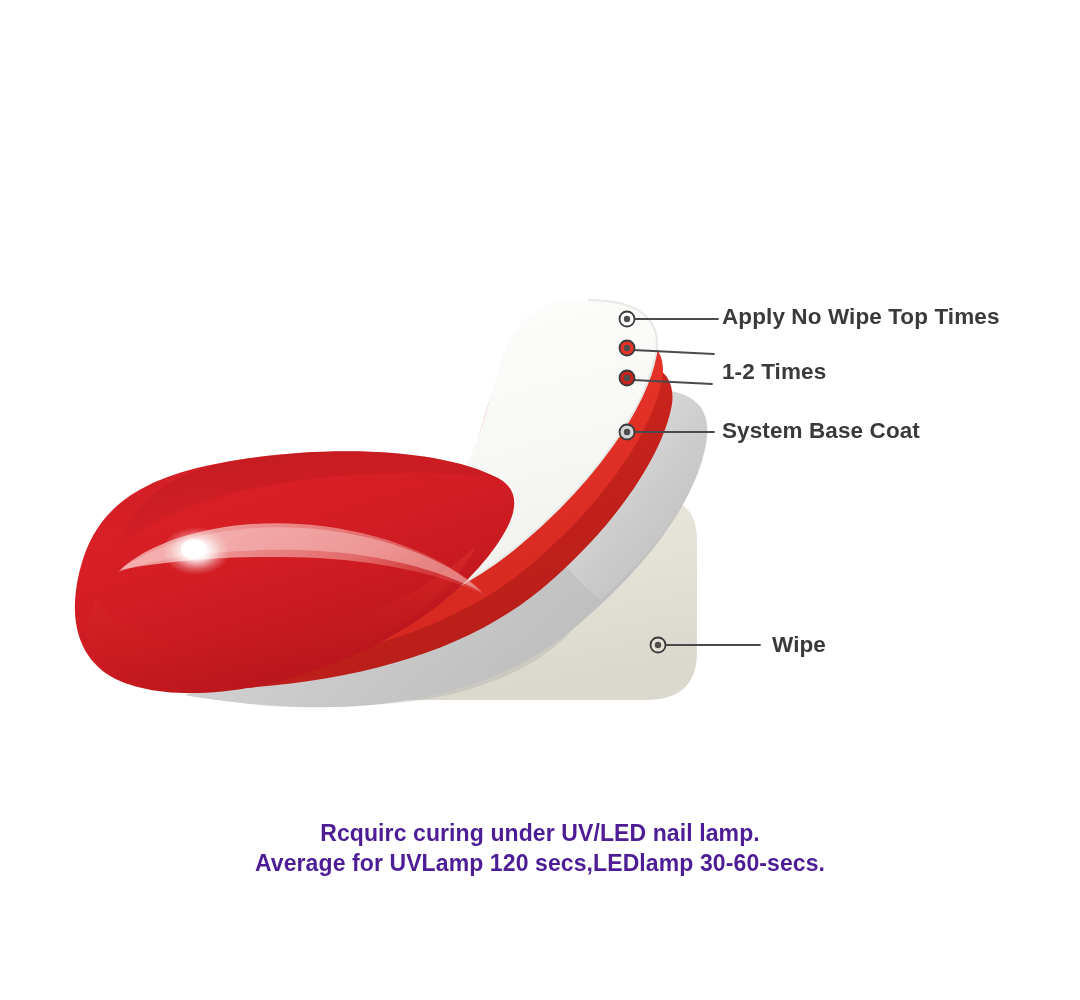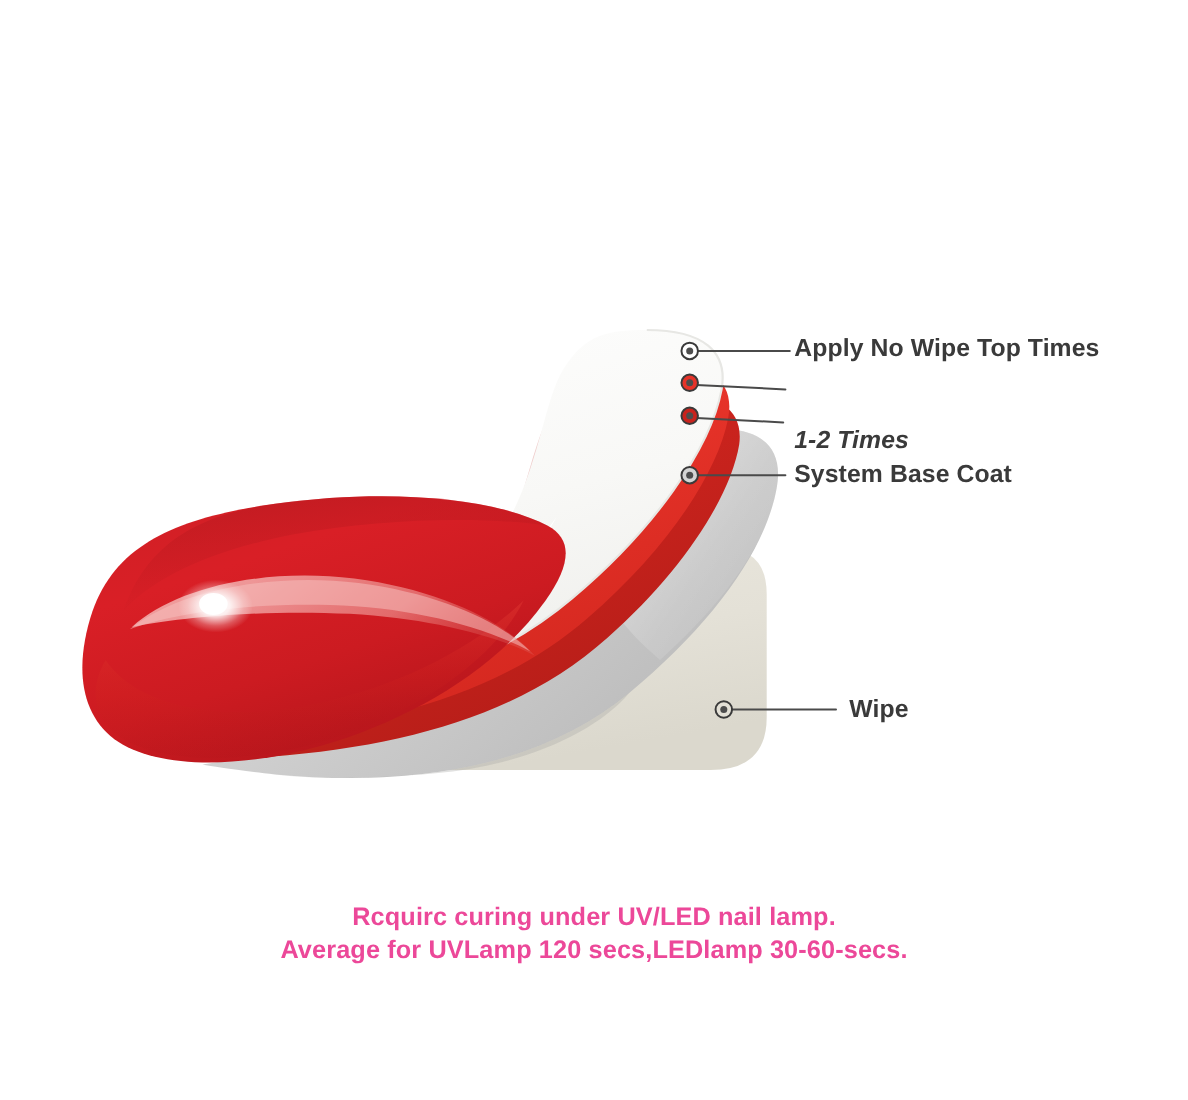--- a/index.html
+++ b/index.html
@@ -55,36 +55,36 @@
     position: absolute;
     font-family: "Liberation Sans", sans-serif;
     font-weight: bold;
     font-size: 22.5px;
     color: #3a3a3a;
     white-space: nowrap;
     letter-spacing: 0.1px;
   }
   #label-top-coat   { left: 722px; top: 304px; }
   #label-color-gel  { left: 722px; top: 343px; }
-  #label-times      { left: 722px; top: 387px; font-style: italic; }
+  #label-times      { left: 722px; top: 359px; }
   #label-base-coat  { left: 722px; top: 418px; }
   #label-nail       { left: 772px; top: 632px; }
 
   
   #footer {
     position: absolute;
     left: 0;
     top: 818px;
     width: 1080px;
     text-align: center;
     font-family: "Liberation Sans", sans-serif;
     font-weight: bold;
     font-size: 23px;
     line-height: 30px;
-    color: #ec4899;
+    color: #4c1d95;
     letter-spacing: 0.1px;
   }
   #footer div { white-space: nowrap; }
 </style>
 </head>
 <body>
 
 <div id="page">
 
 

